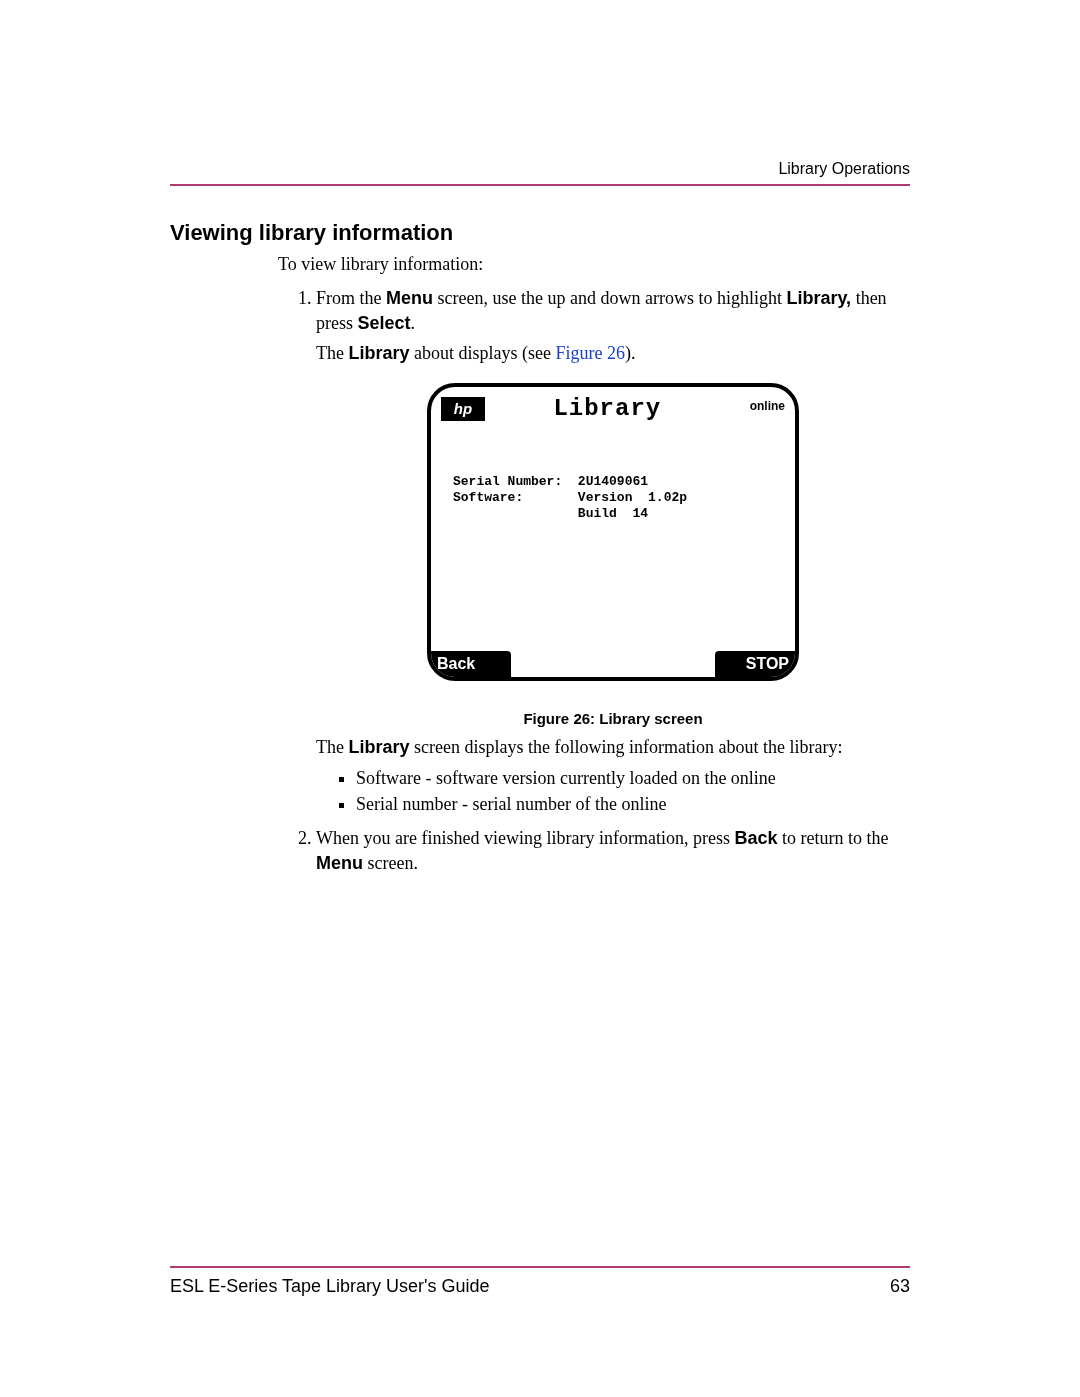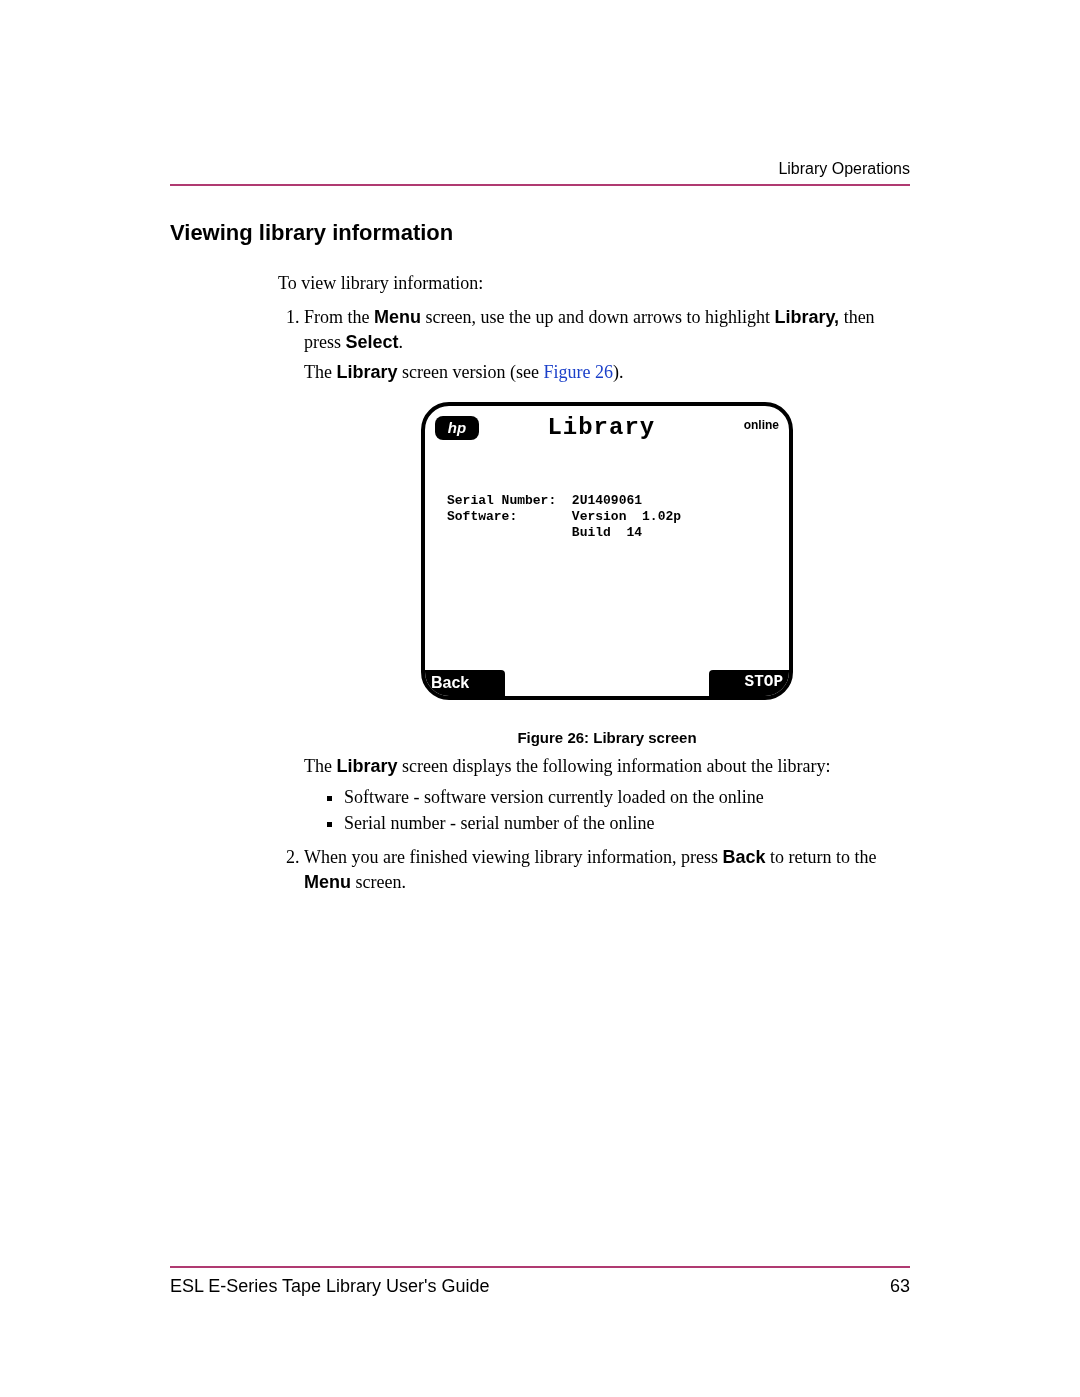--- a/index.html
+++ b/index.html
@@ -30,35 +30,36 @@
   }
   .hr-bottom {
     border: none;
     border-top: 2px solid #b03a71;
     margin: 0 0 8px 0;
   }
   .section-heading {
     font-family: Arial, Helvetica, sans-serif;
     font-weight: bold;
     font-size: 22px;
-    margin: 0 0 25px 0;
+    margin: 0 0 6px 0;
   }
   .body-block {
     margin-left: 108px;
     line-height: 1.35;
   }
   .intro {
     margin: 0 0 10px 0;
   }
   ol.steps {
     margin: 0 0 10px 0;
     padding-left: 26px;
   }
   ol.steps > li {
     margin-bottom: 8px;
+    margin-left: 12px;
   }
   ol.steps p {
     margin: 6px 0;
   }
   .bold-sans { font-family: Arial, Helvetica, sans-serif; font-weight: bold; }
   .fig-link { color: #1a3fc9; }
   
   .device-wrap {
     display: flex;
     justify-content: center;
@@ -81,21 +82,21 @@
     padding: 6px 10px 0 10px;
   }
   .hp-badge {
     display: inline-flex;
     align-items: center;
     justify-content: center;
     width: 44px;
     height: 24px;
     background: #000;
     color: #fff;
-    border-radius: 8px;
+    border-radius: 0;
     font-family: Arial, Helvetica, sans-serif;
     font-style: italic;
     font-weight: bold;
     font-size: 15px;
   }
   .d-title {
     flex: 1;
     text-align: center;
     font-weight: bold;
     font-size: 24px;
@@ -128,21 +129,21 @@
     background: #000;
     color: #fff;
     font-family: Arial, Helvetica, sans-serif;
     font-weight: bold;
     font-size: 16px;
     padding: 2px 0 3px 0;
     width: 74px;
     text-align: center;
   }
   .d-btn.left { border-top-right-radius: 4px; padding-left:6px; text-align:left;}
-  .d-btn.right { border-top-left-radius: 4px; padding-right:6px; text-align:right;font-family:Liberation Mono, monospace;}
+  .d-btn.right { border-top-left-radius: 4px; padding-right:6px; text-align:right;}
   .figure-caption {
     font-family: Arial, Helvetica, sans-serif;
     font-weight: bold;
     font-size: 15px;
     margin: 0 0 10px 0;
     text-align: center;
   }
   ul.square {
     list-style: square;
     margin: 4px 0 10px 0;
@@ -175,21 +176,21 @@
   <div class="section-heading">Viewing library information</div>
 
   <div class="body-block">
 
     <p class="intro">To view library information:</p>
 
     <ol class="steps">
       <li>
         <span>From the </span><span class="bold-sans">Menu</span><span> screen, use the up and down arrows to highlight </span><span class="bold-sans">Library,</span><span> then press </span><span class="bold-sans">Select</span><span>.</span>
         <p>
-          <span>The </span><span class="bold-sans">Library</span><span> screen version (see </span><span class="fig-link">Figure 26</span><span>).</span>
+          <span>The </span><span class="bold-sans">Library</span><span> about displays (see </span><span class="fig-link">Figure 26</span><span>).</span>
         </p>
 
         <div class="device-wrap">
           <div class="device">
             <div class="d-header">
               <span class="hp-badge">hp</span>
               <span class="d-title">Library</span>
               <span class="d-status">online</span>
             </div>
             <div class="d-body"><span>Serial Number:</span>  <span>2U1409061</span>

